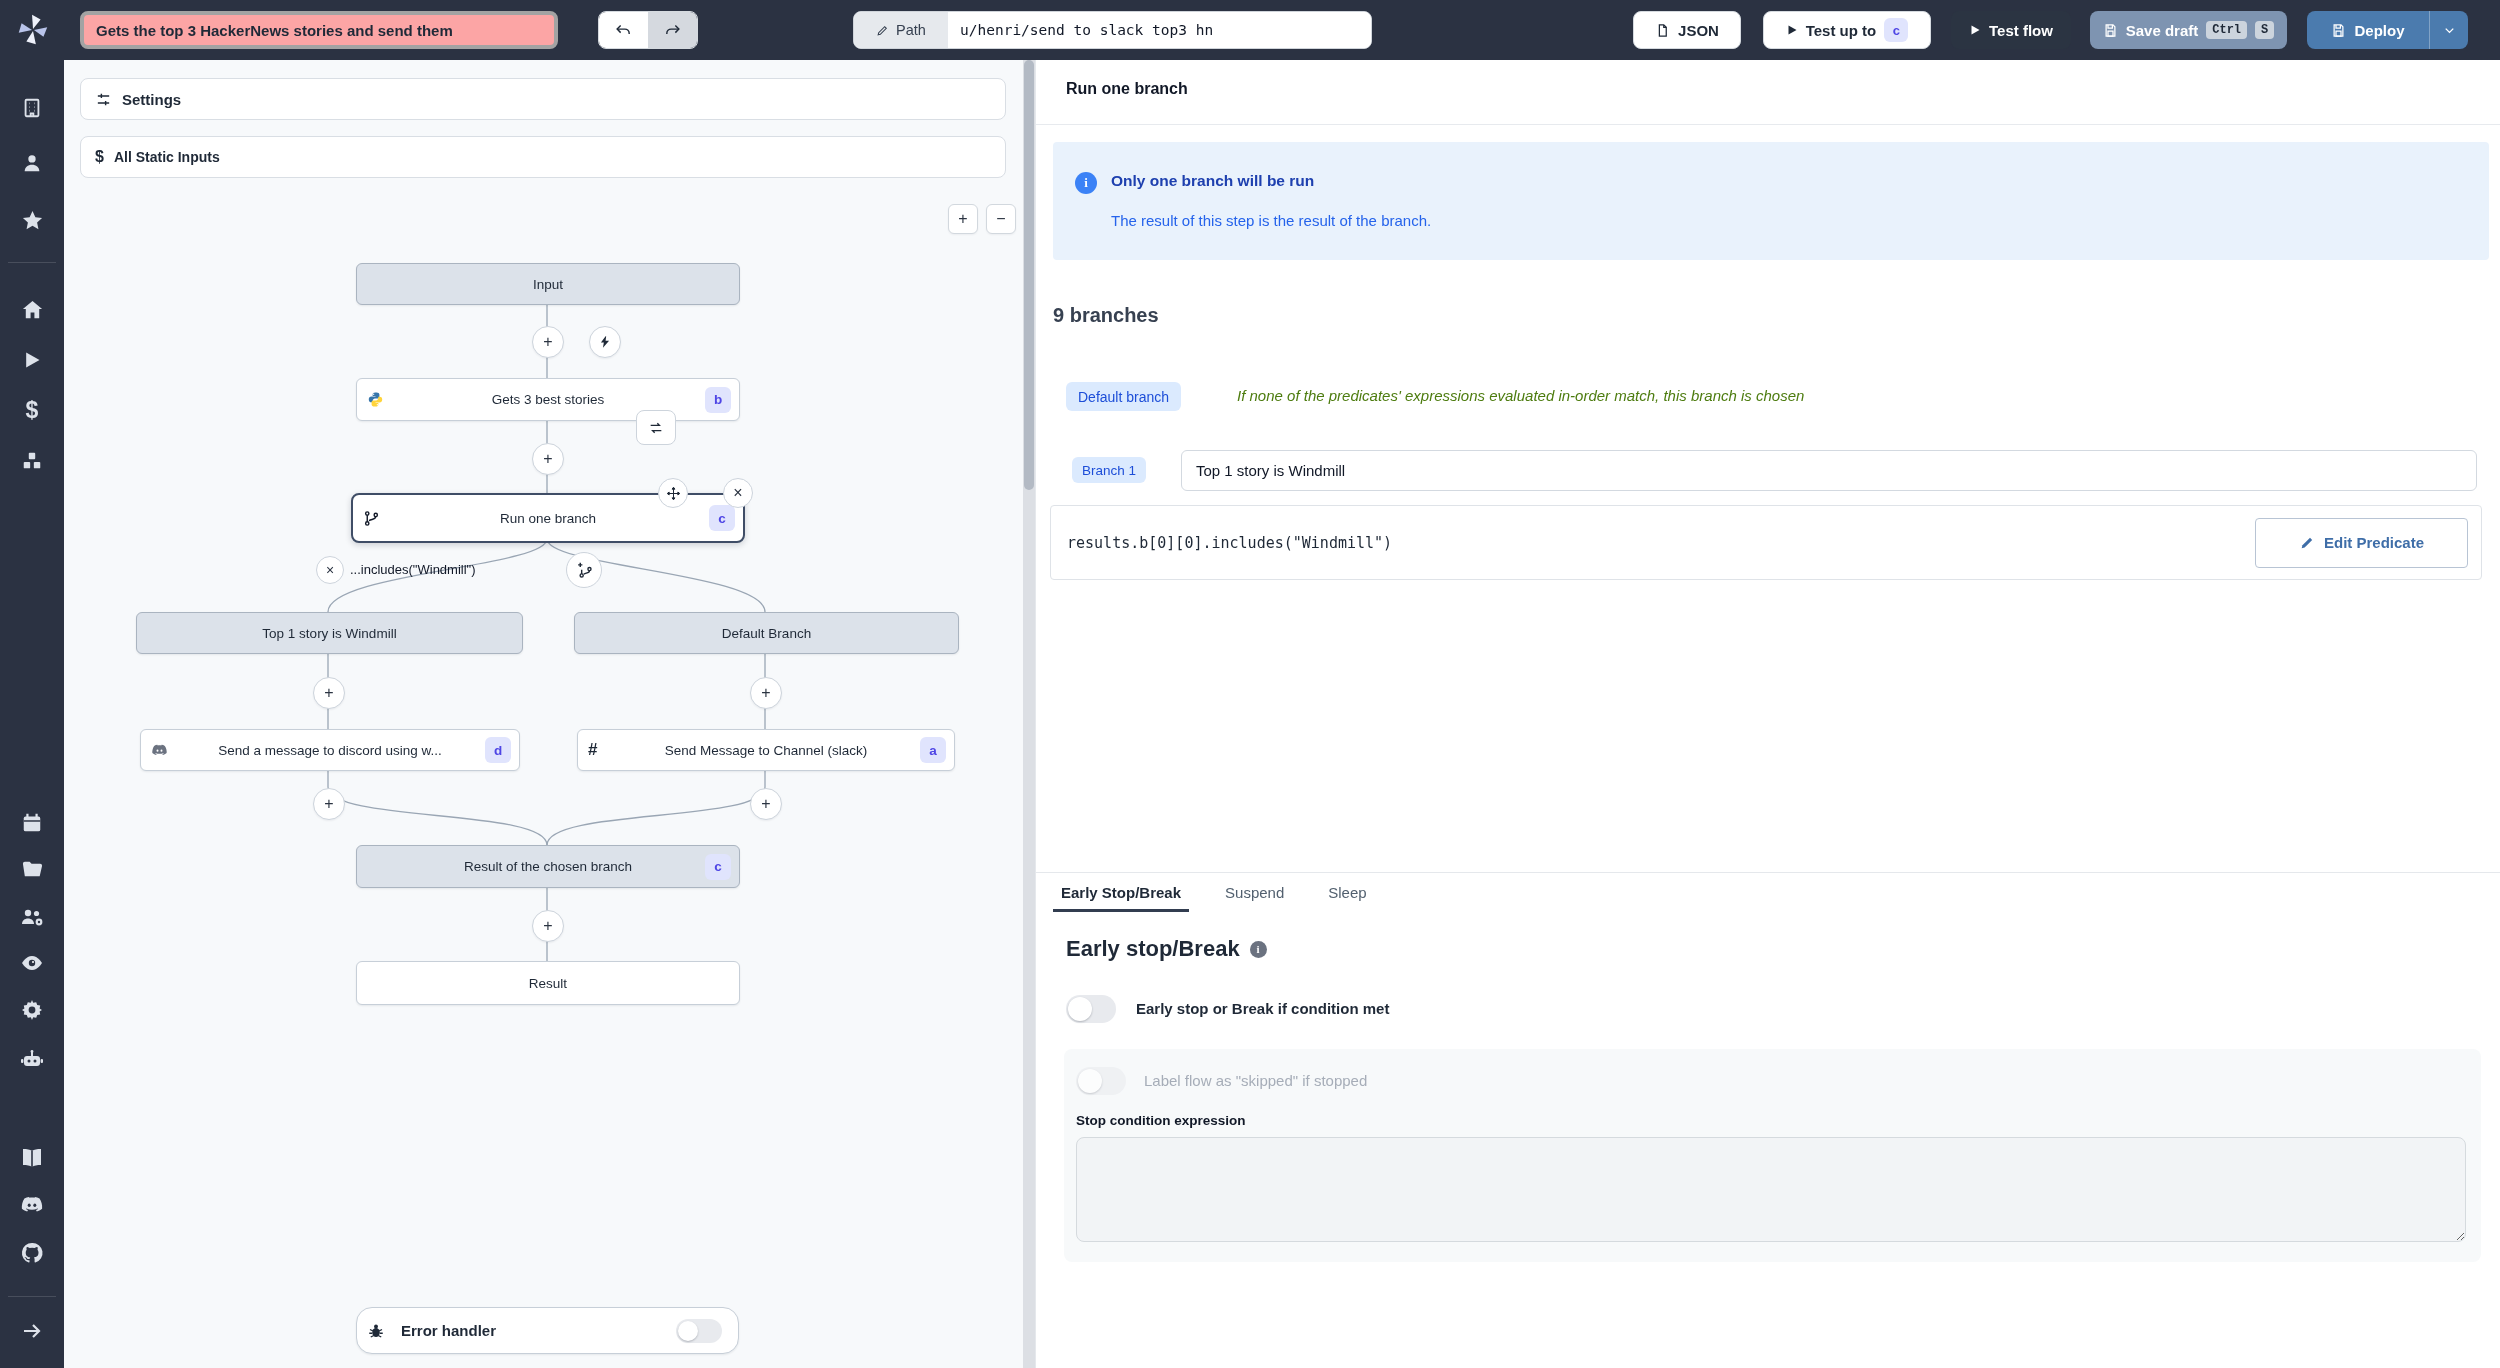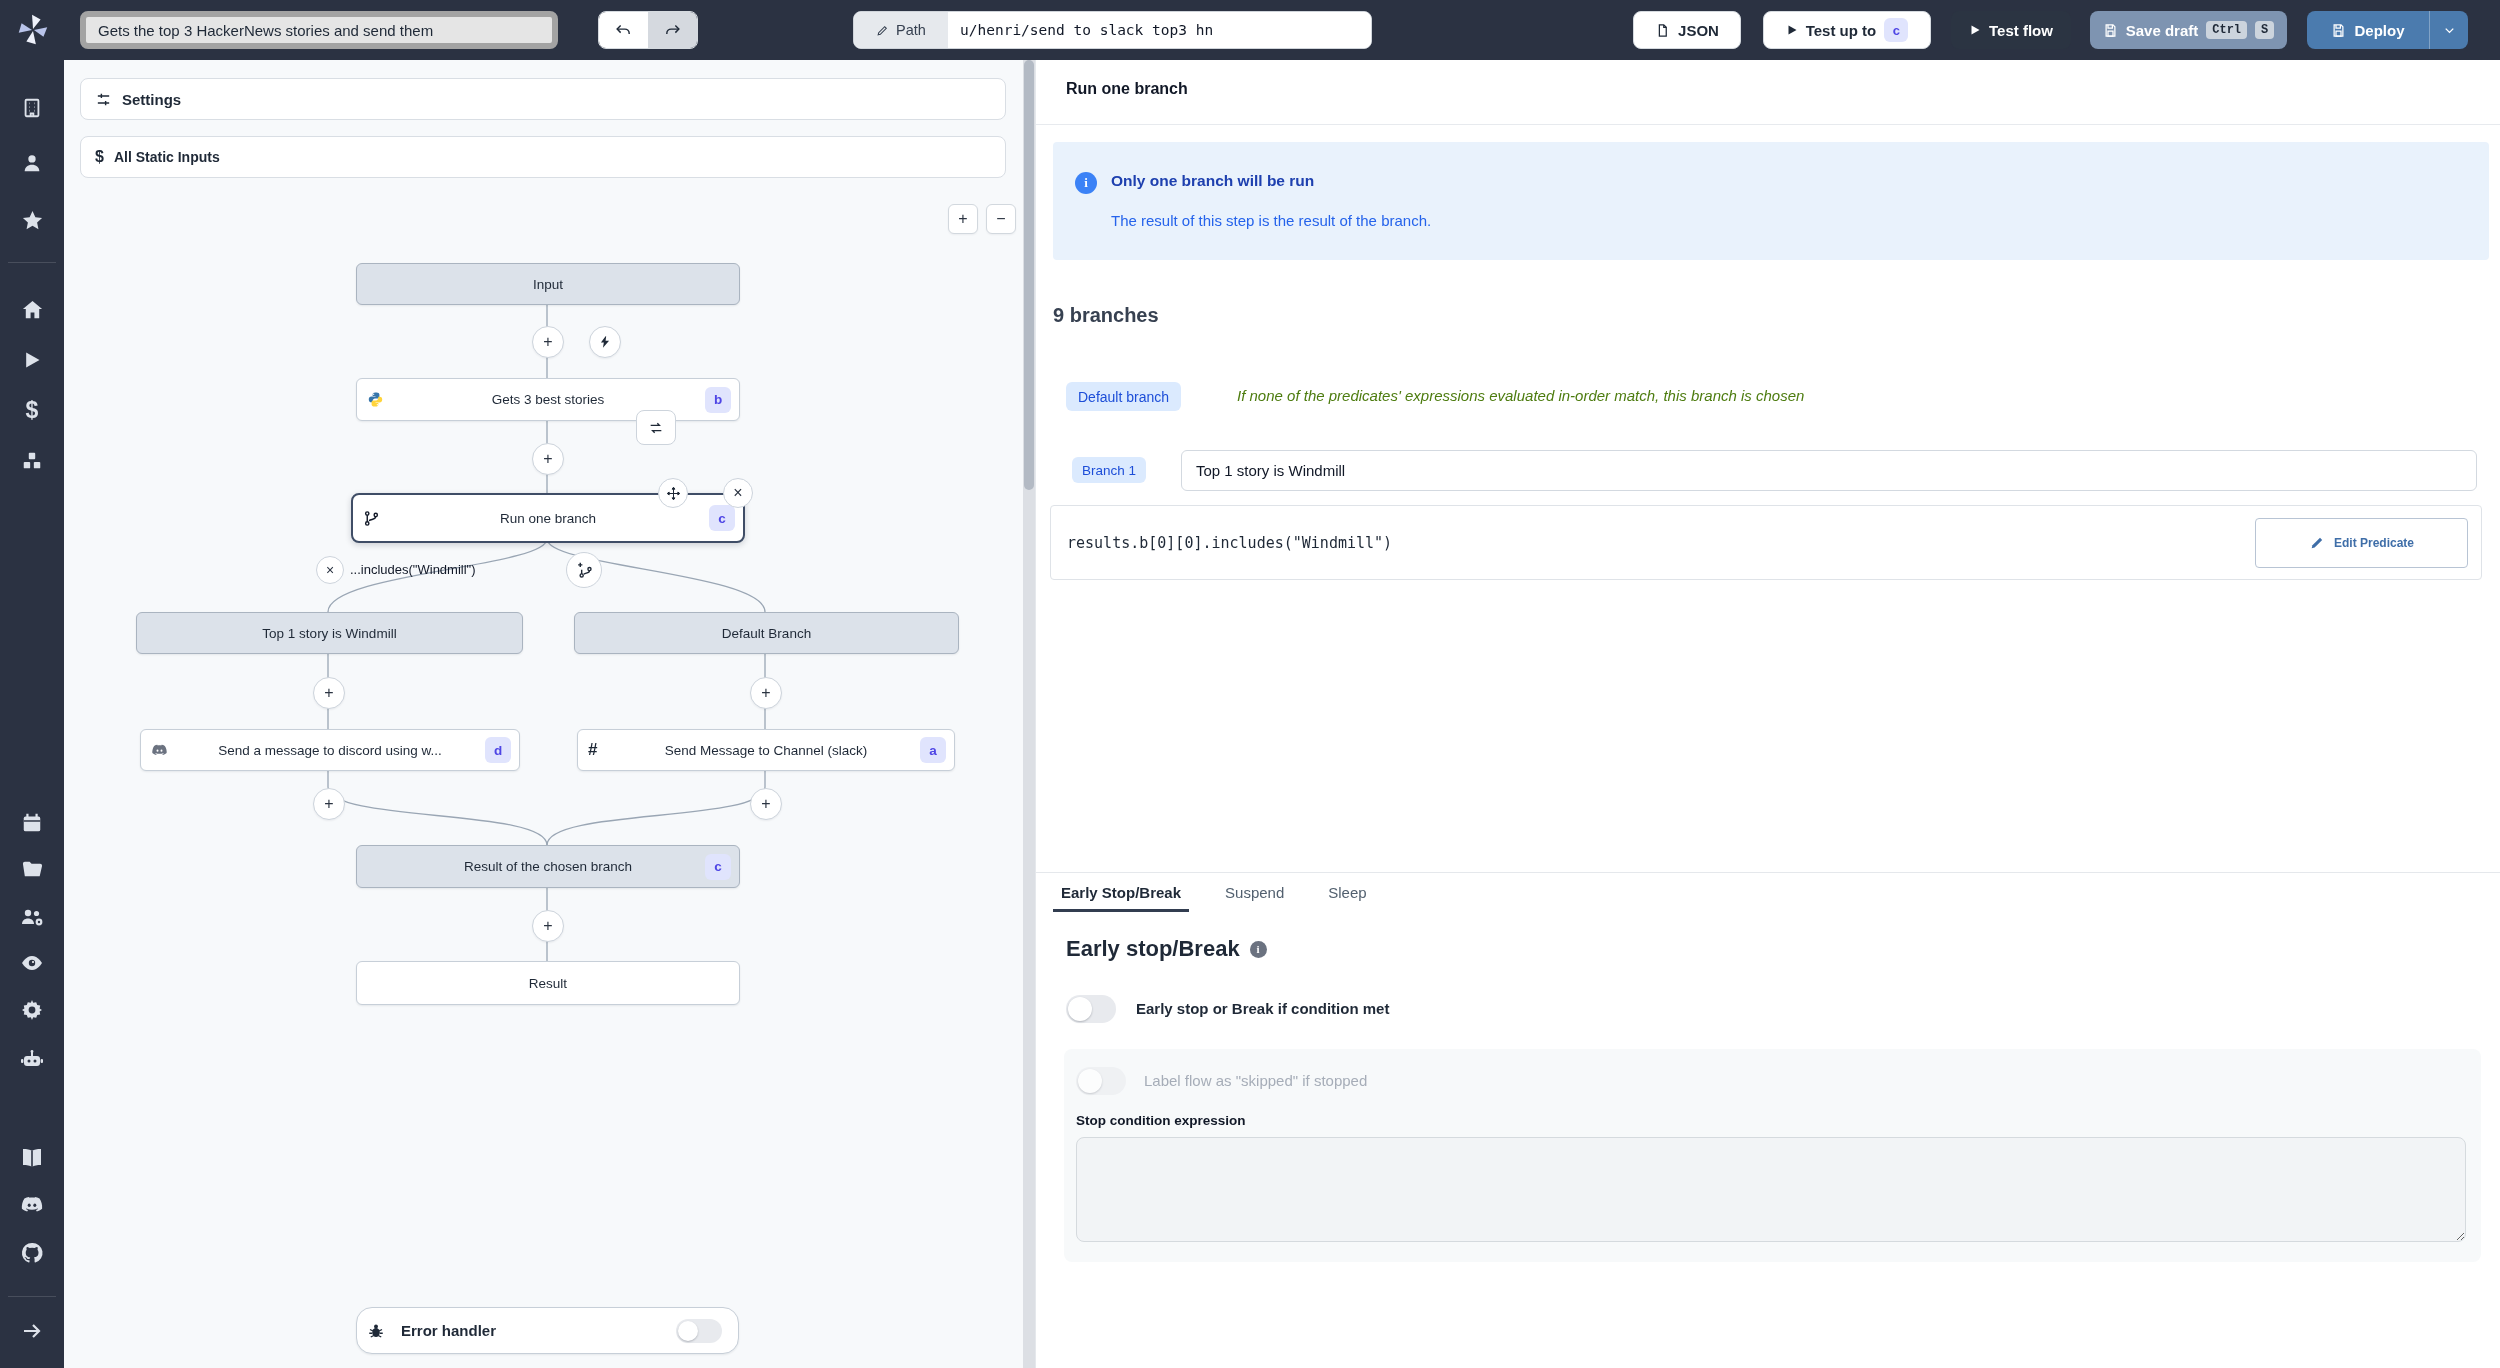--- a/index.html
+++ b/index.html
@@ -1,21 +1,21 @@
 <!DOCTYPE html>
 <html><head>
 <meta charset="utf-8">
 <style>
   html,body{margin:0;padding:0;background:#fff;font-family:"Liberation Sans",sans-serif;}
   #app{position:relative;width:2500px;height:1368px;overflow:hidden;background:#fff;}
   .abs{position:absolute;}
   
   #topbar{position:absolute;left:0;top:0;width:2500px;height:60px;background:#2b3242;}
-  .tb-input{position:absolute;top:11px;height:38px;background:#e5e5e5;border:6px solid #a3a3a3;border-radius:8px;
-    font-size:15px;font-weight:400;color:#1f2937;padding:0 12px;box-sizing:border-box;white-space:nowrap;overflow:hidden;}
+  .tb-input{position:absolute;top:11px;height:38px;background:#fca5a5;border:4px solid #a3a3a3;border-radius:8px;
+    font-size:15px;font-weight:700;color:#1f2937;padding:0 12px;box-sizing:border-box;white-space:nowrap;overflow:hidden;}
   .tb-btn{position:absolute;top:11px;height:38px;border-radius:8px;display:flex;align-items:center;justify-content:center;
     gap:8px;font-size:15px;font-weight:600;box-sizing:border-box;cursor:pointer;}
   .btn-white{background:#ffffff;border:1px solid #d5dadf;color:#1f2937;}
   .kbd{background:#ccd4dd;color:#1f2937;border-radius:4px;font-family:"Liberation Mono",monospace;font-size:12px;padding:2px 6px;}
   .mini-badge{background:#e0e4fd;color:#4f46e5;border-radius:6px;width:24px;height:24px;display:flex;align-items:center;justify-content:center;font-weight:700;font-size:13px;}
   
   #sidebar{position:absolute;left:0;top:60px;width:64px;height:1308px;background:#2b3242;}
   .sbic{position:absolute;left:19px;width:26px;height:26px;display:flex;align-items:center;justify-content:center;color:#dde2ea;cursor:pointer;}
   .sb-div{position:absolute;left:8px;width:48px;border-top:1px solid rgba(255,255,255,.14);}
   
@@ -431,21 +431,21 @@
     <div class="abs" style="left:17px;top:244px;font-size:20px;font-weight:700;color:#374151;">9 branches</div>
 
     <div class="bluechip abs" style="left:30px;top:322px;height:29px;">Default branch</div>
     <div class="abs" style="left:201px;top:327px;font-size:15px;font-style:italic;color:#4d7c0f;">If none of the predicates' expressions evaluated in-order match, this branch is chosen</div>
 
     <div class="bluechip abs" style="left:36px;top:397px;height:26px;font-size:13.5px;padding:0 10px;">Branch 1</div>
     <input class="abs" style="left: 145px; top: 390px; width: 1296px; height: 41px; border: 1px solid rgb(211, 217, 224); border-radius: 6px; padding: 0px 14px; font-size: 15px; color: rgb(17, 24, 39); box-sizing: border-box; outline: none; font-family: &quot;Liberation Sans&quot;, sans-serif;" value="Top 1 story is Windmill">
 
     <div class="abs" style="left:14px;top:445px;width:1432px;height:75px;background:#fff;border:1px solid #dfe3e8;border-radius:4px;display:flex;align-items:center;box-sizing:border-box;">
       <span class="codetxt" style="margin-left:16px;">results.b[0][0].includes("Windmill")</span>
-      <div style="margin-left:auto;margin-right:13px;height:48px;width:211px;border:1px solid #b8c4d4;border-radius:4px;display:flex;align-items:center;justify-content:center;gap:9px;color:#3f6ea8;font-size:12px;font-weight:600;cursor:pointer;background:#fff;">
+      <div style="margin-left:auto;margin-right:13px;height:48px;width:211px;border:1px solid #b8c4d4;border-radius:4px;display:flex;align-items:center;justify-content:center;gap:9px;color:#3f6ea8;font-size:15px;font-weight:600;cursor:pointer;background:#fff;">
         <svg width="16" height="16" viewBox="0 0 24 24" fill="#3f6ea8">
             <path d="M4 20l1.2-4.5L16.5 4.2l3.3 3.3L8.5 18.8 4 20z"></path>
           </svg>
         <span>Edit Predicate</span>
       </div>
     </div>
 
     <div class="abs" style="left:0;right:0;top:812px;border-top:1px solid #e5e8ec;"></div>
     <div class="abs" style="left:25px;top:812px;display:flex;gap:44px;">
       <div class="tab active">Early Stop/Break</div>

